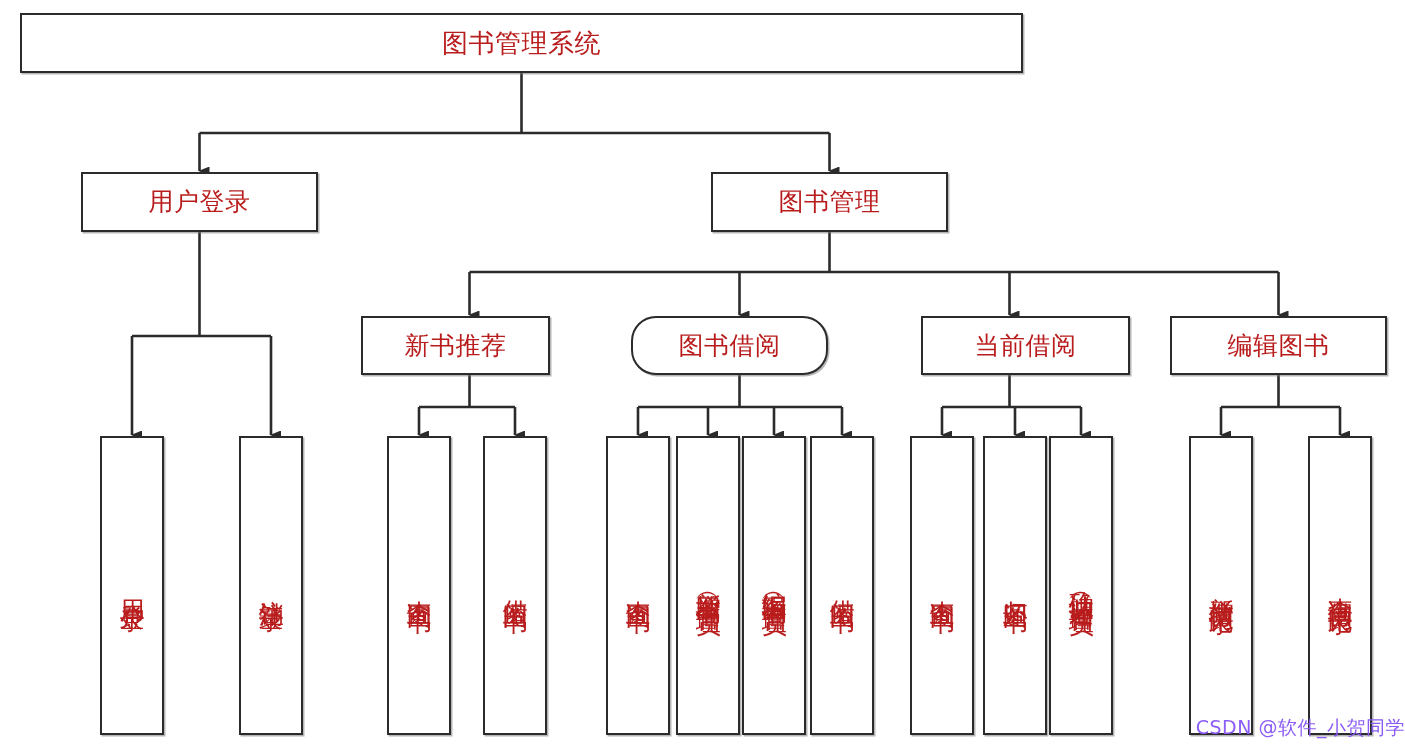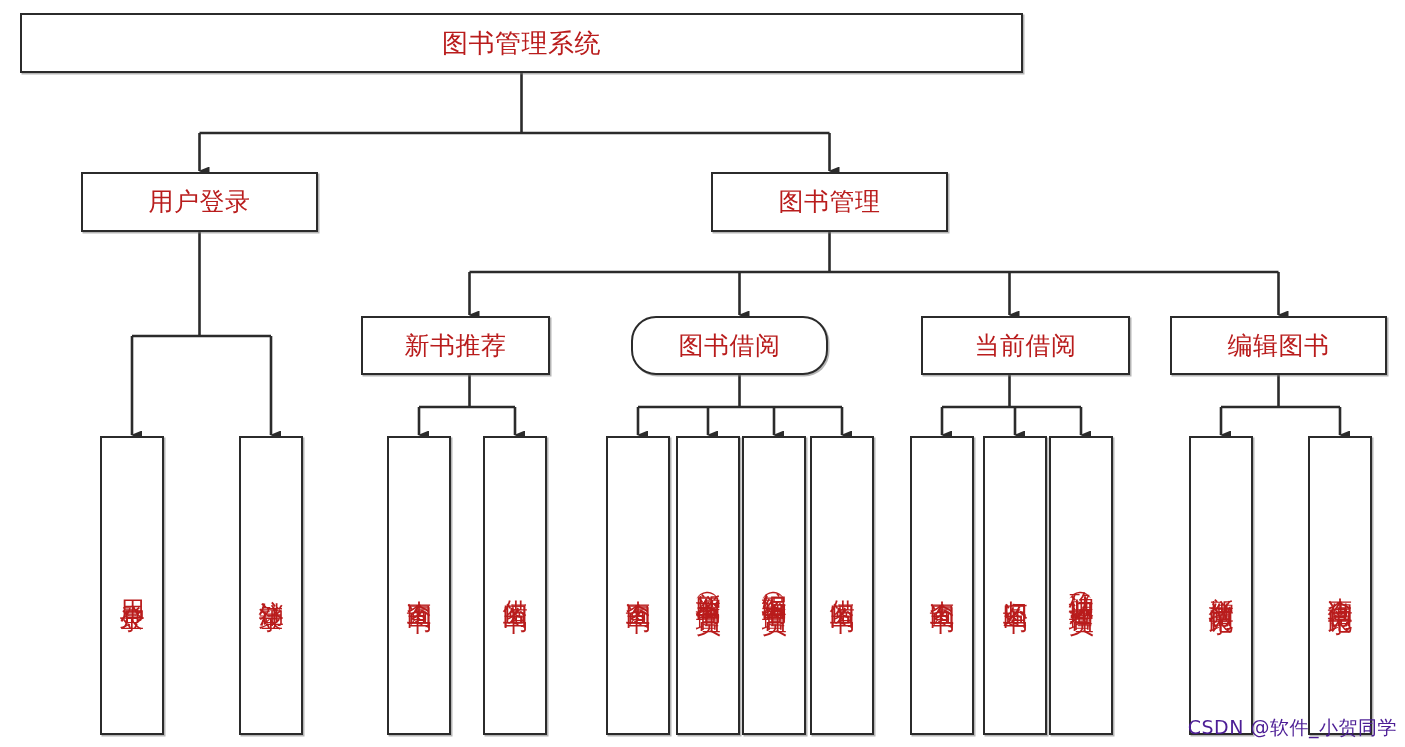--- a/index.html
+++ b/index.html
@@ -55,24 +55,24 @@
     text-orientation: upright;
     font-size: 25px;
     letter-spacing: 3px;
     max-height: 100%;
   }
   .node.root .label {
     font-size: 26px;
   }
   #watermark {
     position: absolute;
-    right: 8px;
+    right: 0;
     bottom: 6px;
     font-size: 19px;
-    color: #4c1d95;
+    color: #8b5cf6;
     letter-spacing: 0.5px;
     white-space: nowrap;
   }
 </style>
 </head>
 <body>
 
 <div id="canvas">
 
   <svg id="edge-layer" viewBox="0 0 1405 747" width="1405" height="747" xmlns="http://www.w3.org/2000/svg">

